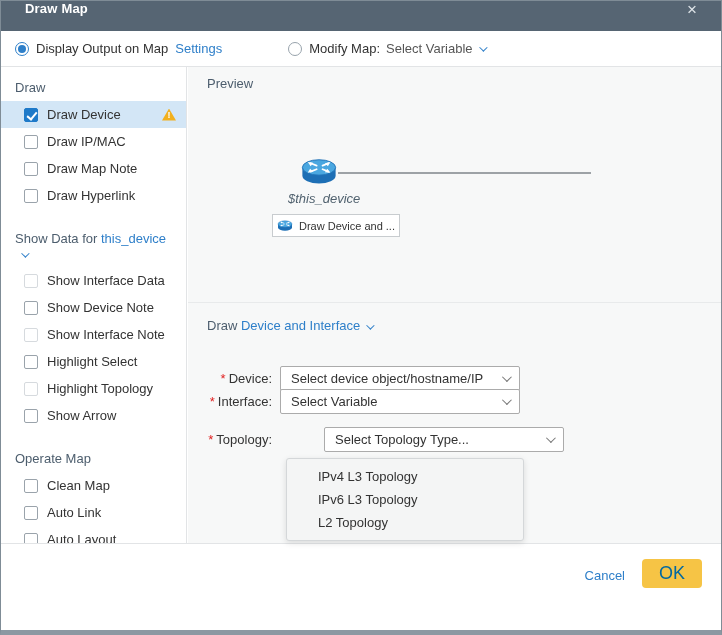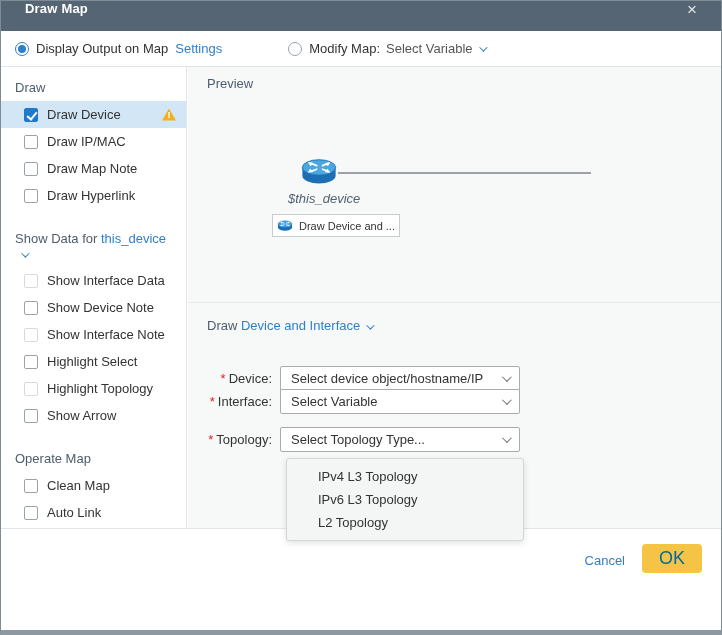--- a/index.html
+++ b/index.html
@@ -72,21 +72,21 @@
   }
   .selectbox .val { flex:1; white-space:nowrap; overflow:hidden; }
   .schev { width:7px; height:7px; border-right:1.6px solid #777; border-bottom:1.6px solid #777; transform:rotate(45deg) translateY(-2px); flex:0 0 auto; }
   .dd-list {
     position:absolute; left:98px; top:391px; width:238px; background:#f4f5f5;
     border:1px solid #d4d7d9; border-radius:3px; box-shadow:0 2px 6px rgba(0,0,0,.12);
     padding:6px 16px; z-index:5;
   }
   .dd-opt { height:23px; line-height:23px; padding-left:15px; color:#333; cursor:pointer; }
   
-  .footer { position:absolute; left:0; right:0; bottom:15px; height:87px; background:#fff; border-top:1px solid #e2e4e6; }
+  .footer { position:absolute; left:0; right:0; bottom:0; height:87px; background:#fff; border-top:1px solid #e2e4e6; }
   .cancel-link { position:absolute; right:96px; top:24px; color:#2e7fc9; cursor:pointer; }
   .ok-btn {
     position:absolute; right:19px; top:15px; width:60px; height:29px; background:#f6c445;
     border:none; border-radius:4px; font-size:18px; color:#0369a1; cursor:pointer;
     font-family:"Liberation Sans", sans-serif;
   }
 </style>
 </head>
 <body>
 
@@ -220,21 +220,21 @@
     </div>
 
     <div class="frow" style="top:322px;">
       <span class="flabel"><span class="req">*</span><span>Interface:</span></span>
       <div class="selectbox">
         <span class="val">Select Variable</span>
         <span class="schev"></span>
       </div>
     </div>
 
-    <div class="frow" style="top:360px;">
+    <div class="frow" style="top:360px;gap:44px;">
       <span class="flabel"><span class="req">*</span><span>Topology:</span></span>
       <div class="selectbox">
         <span class="val">Select Topology Type...</span>
         <span class="schev"></span>
       </div>
     </div>
 
     <div class="dd-list">
       <div class="dd-opt">IPv4 L3 Topology</div>
       <div class="dd-opt">IPv6 L3 Topology</div>

